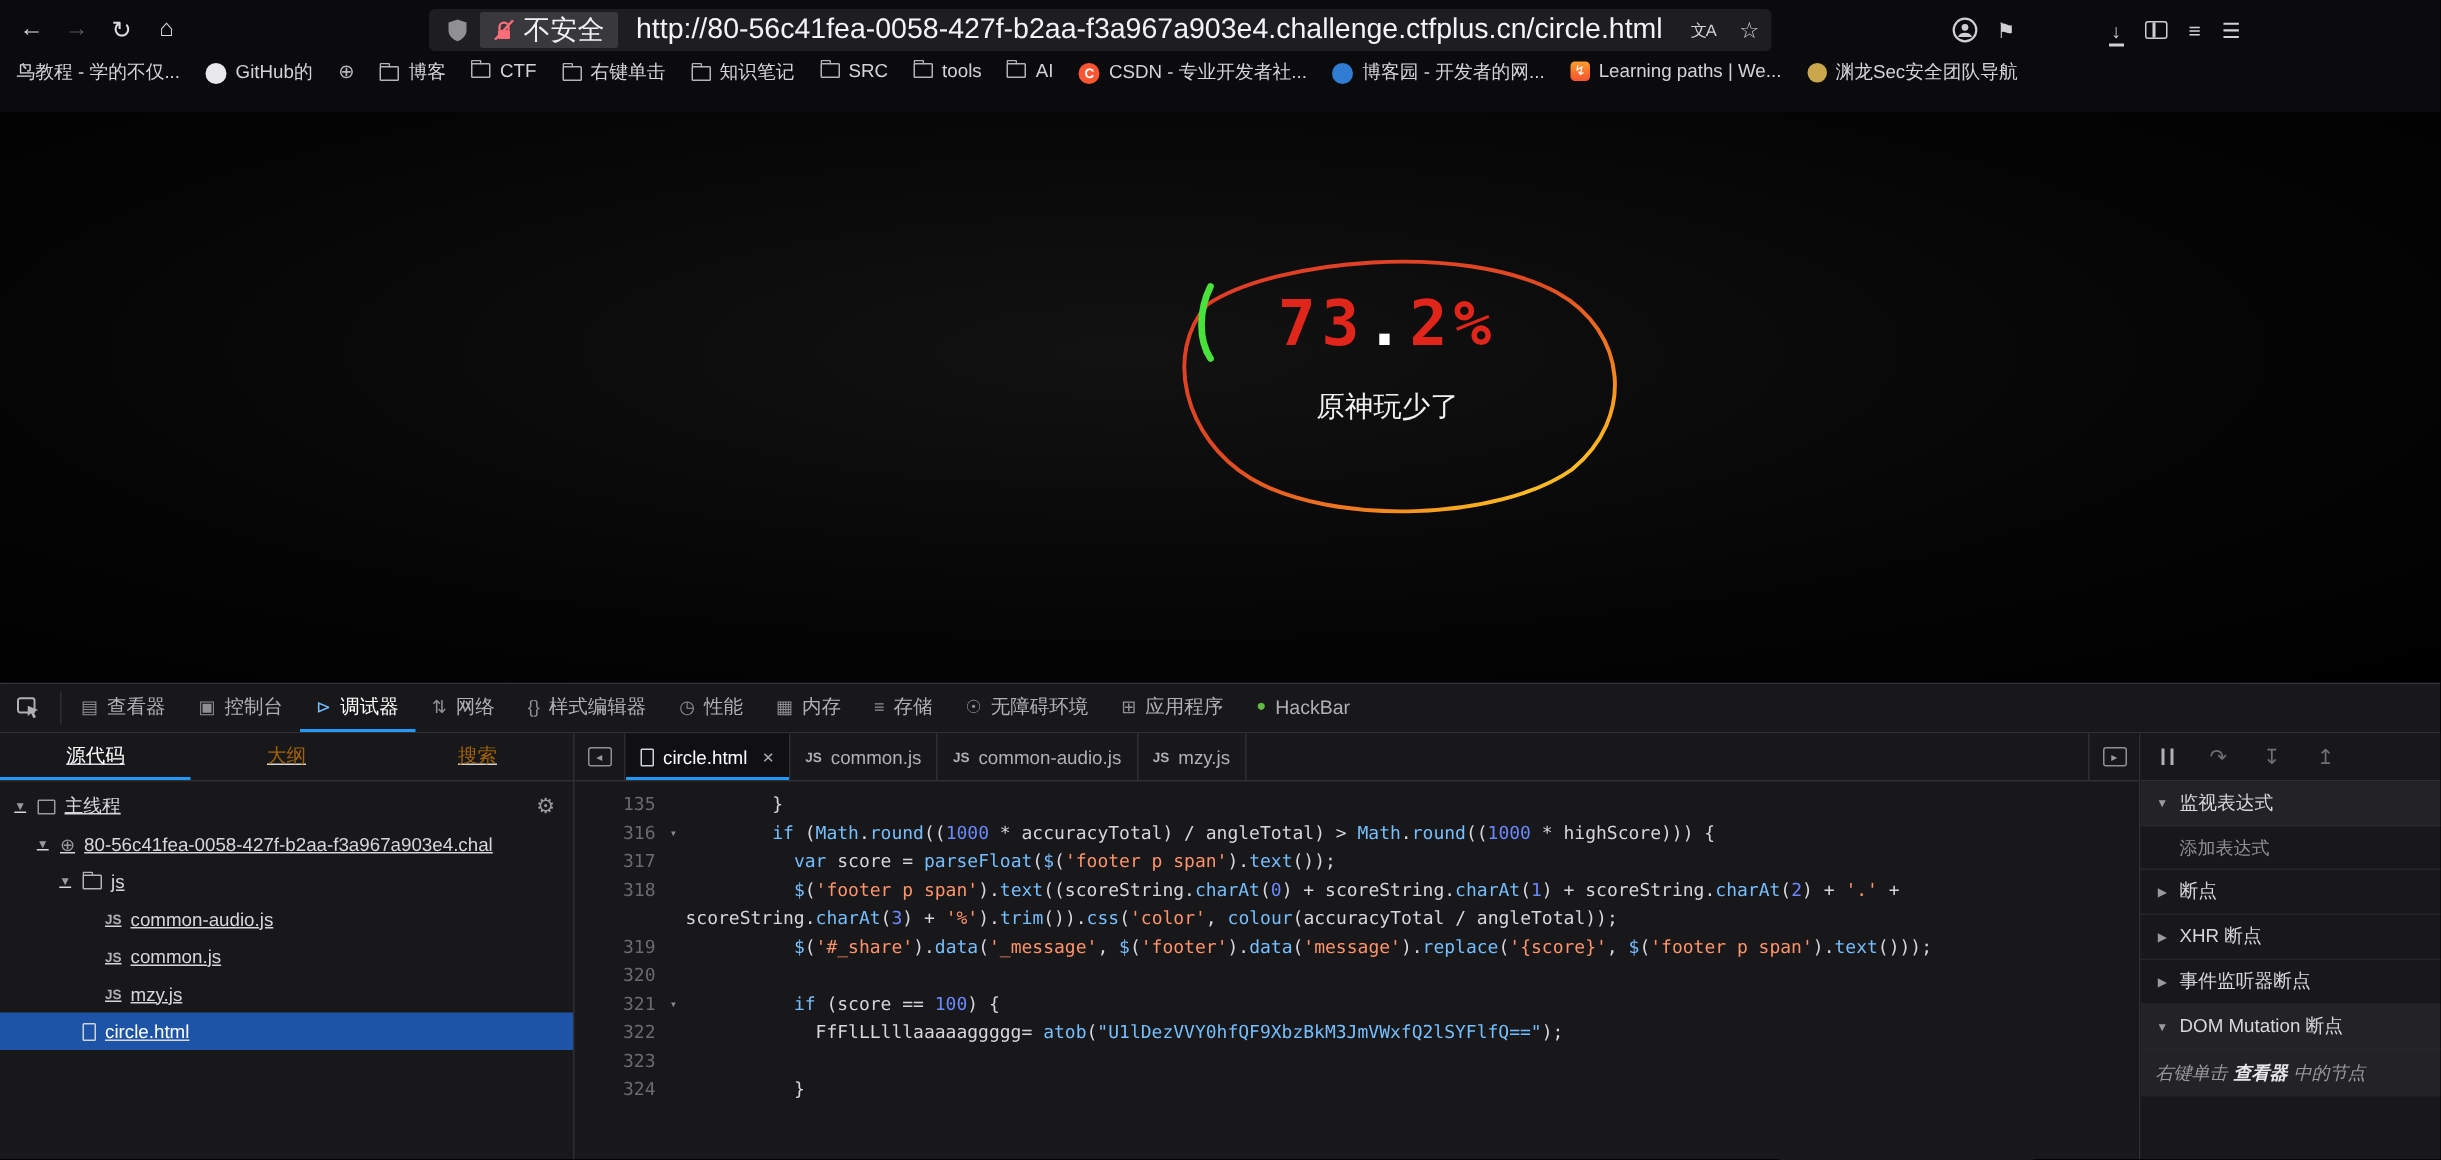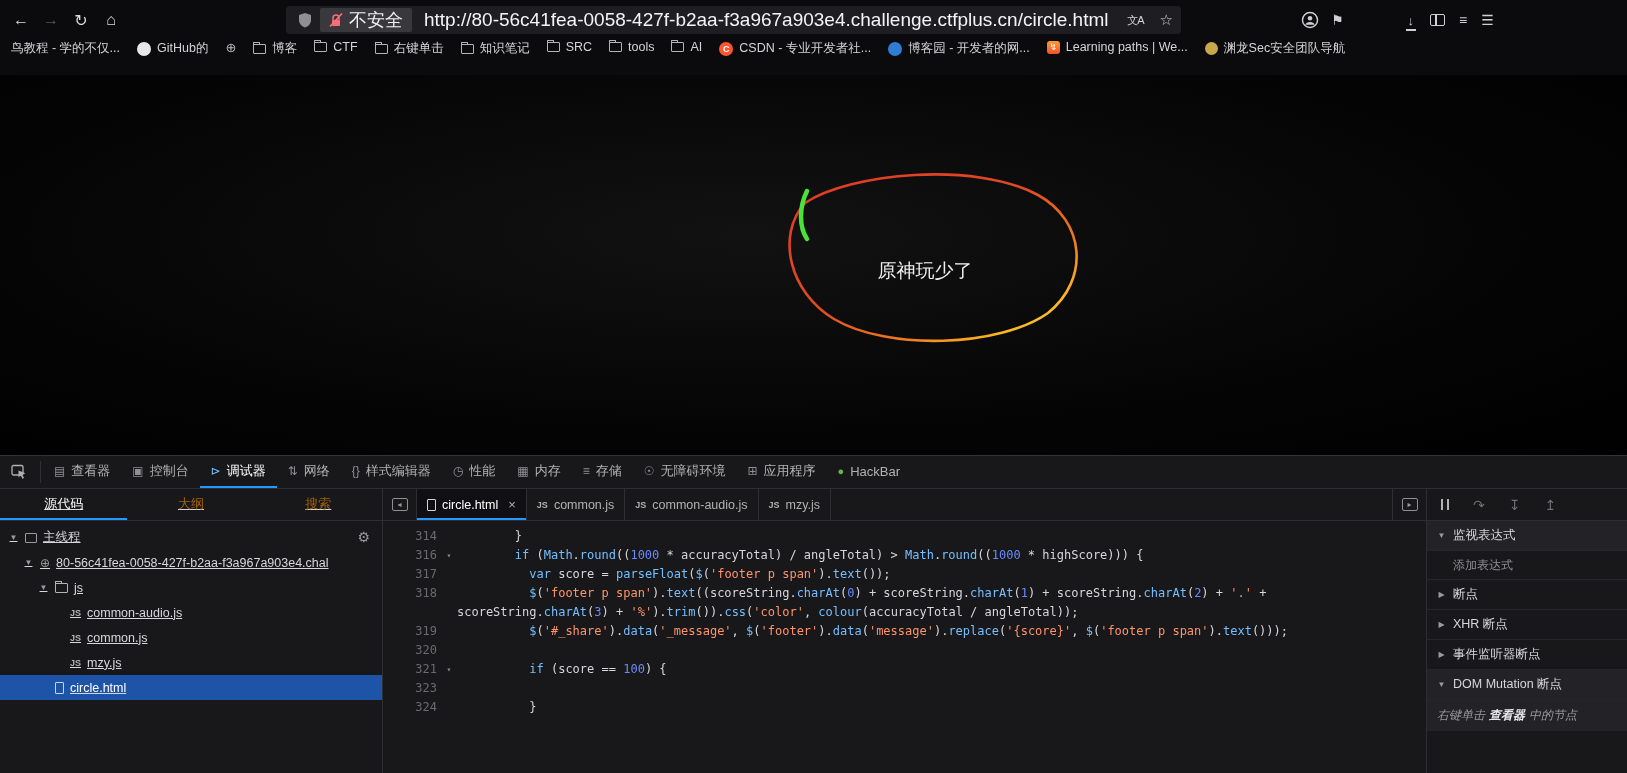--- a/index.html
+++ b/index.html
@@ -245,20 +245,21 @@
           <stop offset="0" stop-color="#e03a28"></stop>
           <stop offset="0.45" stop-color="#e04a22"></stop>
           <stop offset="0.7" stop-color="#f07c20"></stop>
           <stop offset="0.85" stop-color="#ffb622"></stop>
           <stop offset="1" stop-color="#c8e04a"></stop>
         </linearGradient>
       </defs>
       <path d="M 805 128 C 850 98, 975 86, 1038 120 C 1085 146, 1090 204, 1048 238 C 1000 272, 888 276, 834 244 C 789 217, 776 160, 805 128 Z" fill="none" stroke="url(#ring)" stroke-width="2.6"></path>
       <path d="M 807 116 C 799 132, 799 152, 807 164" fill="none" stroke="#49e23a" stroke-width="4.5" stroke-linecap="round"></path>
     </svg>
+    <div class="score"><span>73</span><span class="dot">.</span><span>2%</span></div>
     <div class="page-msg">原神玩少了</div>
   </div>
 
   <div class="dt-toolbar">
     <div class="picker-btn">
       <svg width="16" height="16" viewBox="0 0 16 16">
         <rect x="1" y="1.5" width="11" height="9.5" rx="1.5" fill="none" stroke="#b1b1b3" stroke-width="1.3"></rect>
         <path d="M7.5 6.5 L14.5 9.3 L11.3 10.5 L13 14 L11.3 14.8 L9.7 11.3 L7.5 13.5 Z" fill="#b1b1b3"></path>
       </svg>
     </div>
@@ -383,21 +384,21 @@
               <span>mzy.js</span>
             </div>
           </div>
         <div class="etab-spacer"></div>
         <div class="etab-tool right">
           <span class="tool-box">▸</span>
         </div>
       </div>
       <div class="code" id="code">
           <div class="code-line">
-            <span class="gutter">314</span>
+            <span class="gutter">135</span>
             <span class="fold"></span>
             <span class="line-text">        <span class="tok-p">}</span></span>
           </div>
           <div class="code-line">
             <span class="gutter">316</span>
             <span class="fold">▾</span>
             <span class="line-text">        <span class="tok-kw">if</span><span class="tok-p"> (</span><span class="tok-fn">Math</span><span class="tok-p">.</span><span class="tok-fn">round</span><span class="tok-p">((</span><span class="tok-num">1000</span><span class="tok-p"> * </span><span class="tok-id">accuracyTotal</span><span class="tok-p">) / </span><span class="tok-id">angleTotal</span><span class="tok-p">) &gt; </span><span class="tok-fn">Math</span><span class="tok-p">.</span><span class="tok-fn">round</span><span class="tok-p">((</span><span class="tok-num">1000</span><span class="tok-p"> * </span><span class="tok-id">highScore</span><span class="tok-p">))) {</span></span>
           </div>
           <div class="code-line">
             <span class="gutter">317</span>
@@ -420,20 +421,25 @@
             <span class="line-text">          <span class="tok-fn">$</span><span class="tok-p">(</span><span class="tok-str">'#_share'</span><span class="tok-p">).</span><span class="tok-fn">data</span><span class="tok-p">(</span><span class="tok-str">'_message'</span><span class="tok-p">, </span><span class="tok-fn">$</span><span class="tok-p">(</span><span class="tok-str">'footer'</span><span class="tok-p">).</span><span class="tok-fn">data</span><span class="tok-p">(</span><span class="tok-str">'message'</span><span class="tok-p">).</span><span class="tok-fn">replace</span><span class="tok-p">(</span><span class="tok-str">'{score}'</span><span class="tok-p">, </span><span class="tok-fn">$</span><span class="tok-p">(</span><span class="tok-str">'footer p span'</span><span class="tok-p">).</span><span class="tok-fn">text</span><span class="tok-p">()));</span></span>
           </div>
           <div class="code-line">
             <span class="gutter">320</span>
             <span class="fold"></span>
           </div>
           <div class="code-line">
             <span class="gutter">321</span>
             <span class="fold">▾</span>
             <span class="line-text">          <span class="tok-kw">if</span><span class="tok-p"> (</span><span class="tok-id">score</span><span class="tok-p"> == </span><span class="tok-num">100</span><span class="tok-p">) {</span></span>
+          </div>
+          <div class="code-line">
+            <span class="gutter">322</span>
+            <span class="fold"></span>
+            <span class="line-text">            <span class="tok-id">FfFlLLlllaaaaaggggg</span><span class="tok-p">= </span><span class="tok-fn">atob</span><span class="tok-p">(</span><span class="tok-str2">"U1lDezVVY0hfQF9XbzBkM3JmVWxfQ2lSYFlfQ=="</span><span class="tok-p">);</span></span>
           </div>
           <div class="code-line">
             <span class="gutter">323</span>
             <span class="fold"></span>
           </div>
           <div class="code-line">
             <span class="gutter">324</span>
             <span class="fold"></span>
             <span class="line-text">          <span class="tok-p">}</span></span>
           </div>

